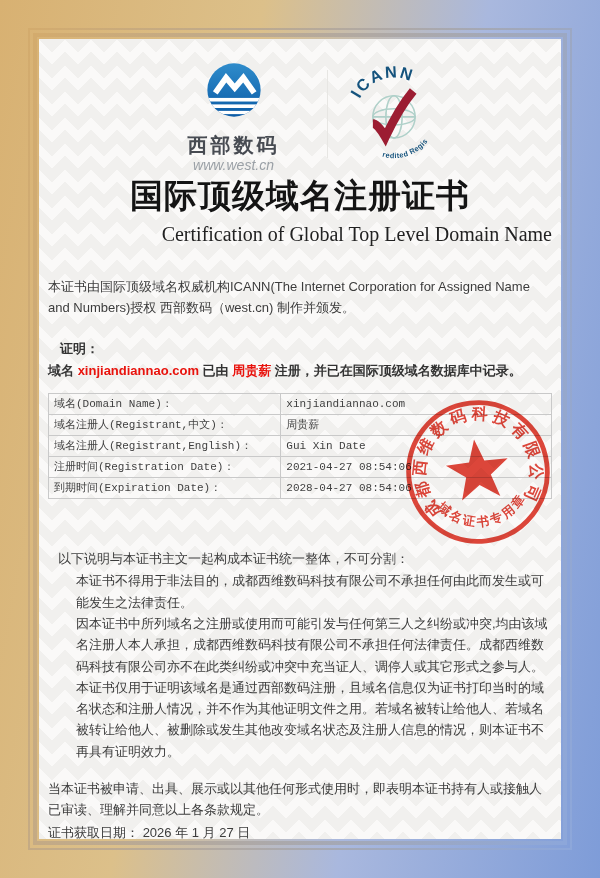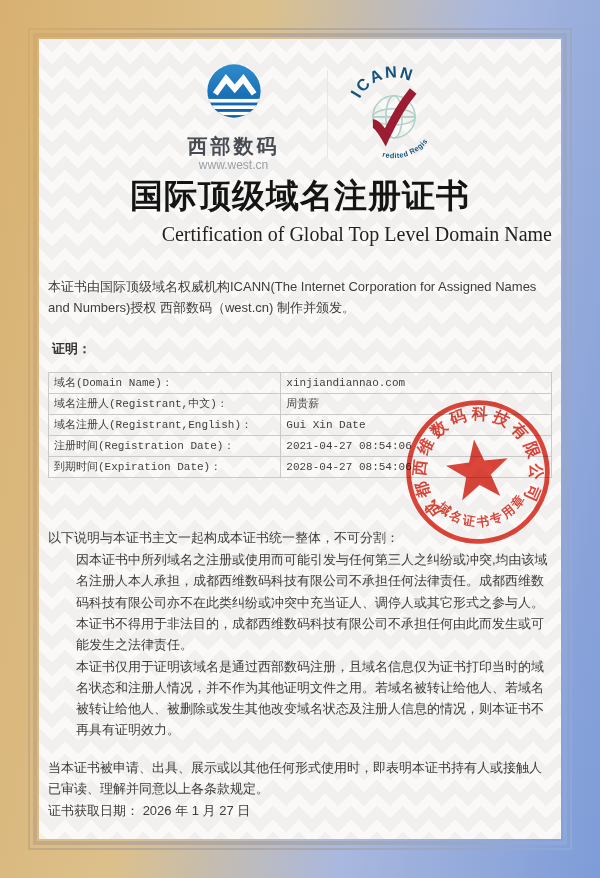--- a/index.html
+++ b/index.html
@@ -40,39 +40,39 @@
       linear-gradient(225deg,#f1f0ee 25%,transparent 25%) -13px 0/26px 26px,
       linear-gradient(315deg,#f1f0ee 25%,transparent 25%) 0 0/26px 26px,
       linear-gradient(45deg,#f1f0ee 25%,transparent 25%) 0 0/26px 26px,
       #faf9f8;
     color:#3c3c3c;font-size:13px;line-height:1.64;
   }
   
   .logos{display:flex;justify-content:center;align-items:center;margin-top:6px;height:102px;}
   .west-block{text-align:center;width:150px;}
   .west-name{font-size:20px;font-weight:bold;color:#474b52;letter-spacing:3px;line-height:1.15;margin-top:2px;}
-  .west-url{font-size:12px;color:#9aa0a6;line-height:1.2;}
+  .west-url{font-size:14px;color:#9aa0a6;line-height:1.2;font-style:italic;}
   .logo-divider{width:1px;height:88px;background:#e7e6e3;margin:0 18px;}
   
   .title{margin:12px 0 0;text-align:center;font-size:33px;font-weight:bold;color:#141414;letter-spacing:1px;line-height:1.15;}
   .subtitle{margin:3px 0 0;text-align:right;font-size:20px;color:#222;font-family:"Liberation Serif","DejaVu Serif",serif;}
   
   .intro{margin:25px 0 0;}
-  .proof-label{margin:20px 4px 0;font-weight:bold;color:#333;}
+  .proof-label{margin:20px 12px 0;font-weight:bold;color:#333;}
   .proof-line{margin:0;font-weight:bold;color:#333;}
   .red{color:#e8120c;}
   
   table.info{width:100%;border-collapse:collapse;margin-top:12px;table-layout:fixed;}
   table.info td{
     border:1px solid #c9c9c9;height:20px;padding:0 5px;
     font-size:11px;color:#3f3f3f;white-space:nowrap;overflow:hidden;font-family:Liberation Mono, monospace;
   }
   td.lbl{width:44%;}
   
-  .notice-intro{margin:49px 0 0;}
+  .notice-intro{margin:49px 10px 0;}
   .clauses{margin:1px 0 0 28px;}
   .clauses p{margin:0;}
   .closing{margin:16px 0 0;}
   .date-line{margin:1px 0 0;}
   
   .seal{position:absolute;left:401px;top:395px;width:154px;height:154px;opacity:.88;mix-blend-mode:multiply;z-index:6;pointer-events:none;}
 </style>
 </head>
 <body>
 
@@ -126,23 +126,24 @@
           <text font-size="7.6" font-weight="bold" fill="#15537d" letter-spacing="0.4" font-family="Liberation Sans, DejaVu Sans, sans-serif">
             <textPath href="#icann-bot" startOffset="50%" text-anchor="middle">Accredited Registrar</textPath>
           </text>
         </g>
       </svg>
     </div>
 
     <h1 class="title">国际顶级域名注册证书</h1>
     <div class="subtitle">Certification of Global Top Level Domain Name</div>
 
-    <p class="intro">本证书由国际顶级域名权威机构ICANN(The Internet Corporation for Assigned Names and Numbers)授权 西部数码（west.cn) 制作并颁发。</p>
+    <p class="intro">本证书由国际顶级域名权威机构ICANN(The Internet Corporation for Assigned Name and Numbers)授权 西部数码（west.cn) 制作并颁发。</p>
 
     <p class="proof-label">证明：</p>
+    <p class="proof-line"><span>域名 </span><span class="red">xinjiandiannao.com</span><span> 已由 </span><span class="red">周贵薪</span><span> 注册，并已在国际顶级域名数据库中记录。</span></p>
 
     <table class="info">
       <tbody>
         <tr>
           <td class="lbl">域名(Domain Name)：</td>
           <td>xinjiandiannao.com</td>
         </tr>
         <tr>
           <td class="lbl">域名注册人(Registrant,中文)：</td>
           <td>周贵薪</td>
@@ -157,22 +158,22 @@
         </tr>
         <tr>
           <td class="lbl">到期时间(Expiration Date)：</td>
           <td>2028-04-27 08:54:06</td>
         </tr>
       </tbody>
     </table>
 
     <p class="notice-intro">以下说明与本证书主文一起构成本证书统一整体，不可分割：</p>
     <div class="clauses">
+      <p>本证书不得用于非法目的，成都西维数码科技有限公司不承担任何由此而发生或可能发生之法律责任。</p>
       <p>因本证书中所列域名之注册或使用而可能引发与任何第三人之纠纷或冲突,均由该域名注册人本人承担，成都西维数码科技有限公司不承担任何法律责任。成都西维数码科技有限公司亦不在此类纠纷或冲突中充当证人、调停人或其它形式之参与人。</p>
-      <p>本证书不得用于非法目的，成都西维数码科技有限公司不承担任何由此而发生或可能发生之法律责任。</p>
       <p>本证书仅用于证明该域名是通过西部数码注册，且域名信息仅为证书打印当时的域名状态和注册人情况，并不作为其他证明文件之用。若域名被转让给他人、若域名被转让给他人、被删除或发生其他改变域名状态及注册人信息的情况，则本证书不再具有证明效力。</p>
     </div>
 
     <p class="closing">当本证书被申请、出具、展示或以其他任何形式使用时，即表明本证书持有人或接触人已审读、理解并同意以上各条款规定。</p>
     <p class="date-line"><span>证书获取日期：</span> <span>2026 年 1 月 27 日</span></p>
 
   </div>
 
   <svg class="seal" viewBox="0 0 160 160">
     <defs>

